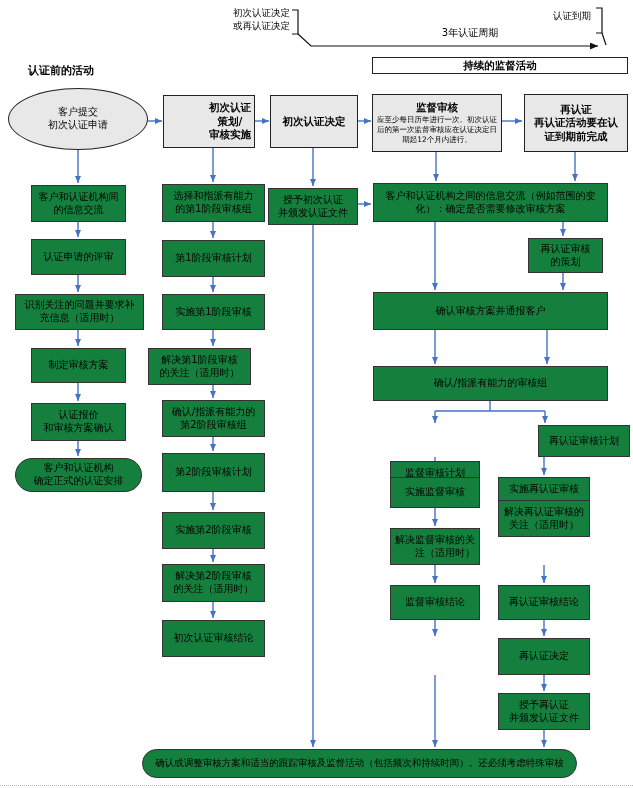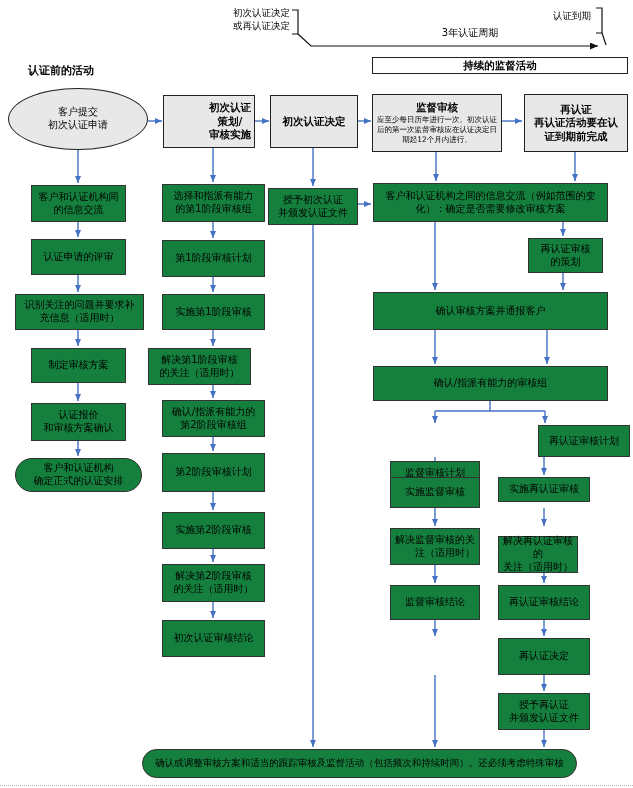--- a/index.html
+++ b/index.html
@@ -164,21 +164,21 @@
   <div class="node wide" style="left:373px;top:366px;width:235px;height:35px;">确认/指派有能力的审核组</div>
 
   <div class="node" style="left:390px;top:425px;width:90px;height:24px;margin-top:36px;">监督审核计划</div>
   <div class="node" style="left:390px;top:477px;width:90px;height:31px;">实施监督审核</div>
   <div class="node" style="left:390px;top:528px;width:90px;height:37px;text-align:right;">解决监督审核的关
 注（适用时）</div>
   <div class="node" style="left:390px;top:585px;width:90px;height:35px;">监督审核结论</div>
 
   <div class="node" style="left:498px;top:425px;width:92px;height:32px;margin-left:40px;">再认证审核计划</div>
   <div class="node" style="left:498px;top:477px;width:92px;height:25px;">实施再认证审核</div>
-  <div class="node" style="left:498px;top:536px;width:80px;height:37px;text-align:center;">解决再认证审核的
+  <div class="node" style="left:498px;top:500px;width:92px;height:37px;text-align:center;">解决再认证审核的
 关注（适用时）</div>
   <div class="node" style="left:498px;top:585px;width:92px;height:35px;">再认证审核结论</div>
   <div class="node" style="left:498px;top:638px;width:92px;height:37px;">再认证决定</div>
   <div class="node" style="left:498px;top:693px;width:92px;height:37px;">授予再认证
 并颁发认证文件</div>
 
   <div class="node stadium" style="left:142px;top:749px;width:435px;height:29px;font-size:9.5px;border-radius:15px;">确认或调整审核方案和适当的跟踪审核及监督活动（包括频次和持续时间）。还必须考虑特殊审核</div>
 
   <div class="dotline"></div>
 </div>

